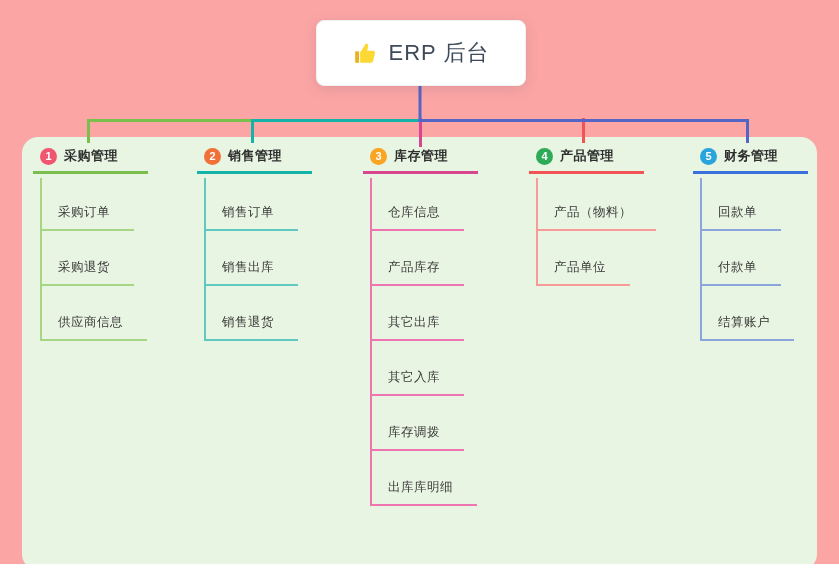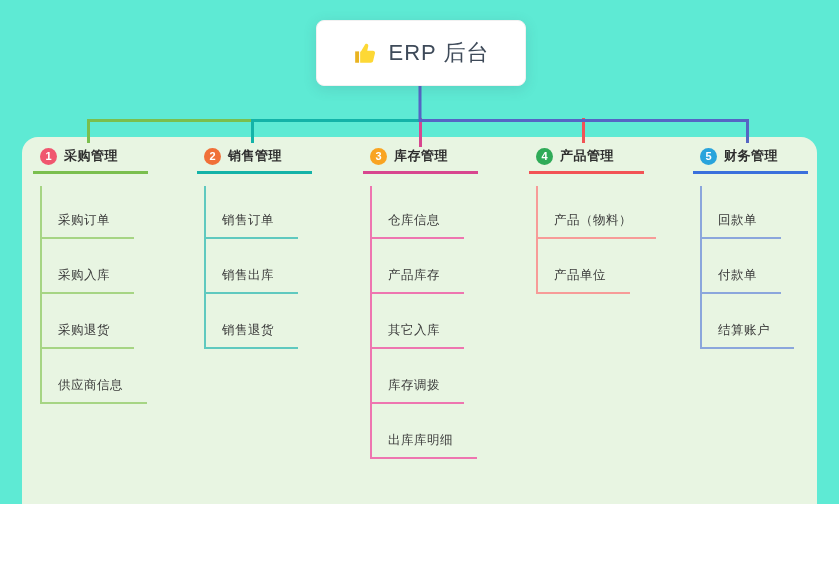--- a/index.html
+++ b/index.html
@@ -1,17 +1,17 @@
 <!DOCTYPE html>
 <html><head>
 <meta charset="utf-8">
 <style>
   html,body{margin:0;padding:0;background:#ffffff;}
   body{font-family:"Liberation Sans","DejaVu Sans",sans-serif;}
-  #stage{position:relative;width:839px;height:504px;background:#5eead4;overflow:hidden;}
+  #stage{position:relative;width:839px;height:564px;background:#fca5a5;overflow:hidden;}
 
   
   .root-node{
     position:absolute;left:316px;top:20px;width:208px;height:64px;
     background:#ffffff;border:1px solid #f1f1f1;border-radius:8px;
     box-shadow:0 3px 14px rgba(60,70,90,.14);
     display:flex;align-items:center;justify-content:center;gap:10px;
     z-index:3;
   }
   .root-title{font-size:22px;font-weight:500;color:#3e4a59;letter-spacing:1px;}
@@ -34,21 +34,21 @@
     border-bottom:3px solid var(--c);
     cursor:default;
   }
   .badge{
     width:17px;height:17px;border-radius:50%;flex:0 0 17px;
     color:#ffffff;font-size:11px;line-height:17px;text-align:center;font-weight:700;
   }
   .branch-title{font-size:13px;font-weight:600;color:#2e2e2e;white-space:nowrap;letter-spacing:0.5px;}
 
   ul.children{
-    list-style:none;margin:12px 0 0 7px;padding:0;
+    list-style:none;margin:4px 0 0 7px;padding:0;
     border-left:2px solid var(--l);
     text-align:center;
   }
   ul.children li{
     box-sizing:border-box;height:55px;width:max-content;
     display:flex;align-items:flex-end;
     padding:0 24px 8px 16px;
     border-bottom:2px solid var(--l);
     font-size:12.5px;color:#3a3a3a;white-space:nowrap;letter-spacing:0.5px;
   }
@@ -80,21 +80,20 @@
 
   <div class="panel" style="background: rgb(232, 245, 226);"></div>
 
   <div class="branch" style="left: 33px; --c: #7abf4e; --l: #a6d584;">
     <div class="branch-header">
       <span class="badge" style="background: rgb(240, 86, 111);">1</span>
       <span class="branch-title">采购管理</span>
     </div>
     <ul class="children">
       <li>采购订单</li>
-      <li>采购入库</li>
       <li>采购退货</li>
       <li>供应商信息</li>
     </ul>
   </div>
 
   <div class="branch" style="left: 197px; --c: #14b3a8; --l: #5fc9bf;">
     <div class="branch-header">
       <span class="badge" style="background: rgb(240, 112, 56);">2</span>
       <span class="branch-title">销售管理</span>
     </div>
@@ -106,20 +105,21 @@
   </div>
 
   <div class="branch" style="left: 363px; --c: #d8468f; --l: #ee75b0;">
     <div class="branch-header">
       <span class="badge" style="background: rgb(249, 164, 34);">3</span>
       <span class="branch-title">库存管理</span>
     </div>
     <ul class="children">
       <li>仓库信息</li>
       <li>产品库存</li>
+      <li>其它出库</li>
       <li>其它入库</li>
       <li>库存调拨</li>
       <li>出库库明细</li>
     </ul>
   </div>
 
   <div class="branch" style="left: 529px; --c: #f25355; --l: #f79b98;">
     <div class="branch-header">
       <span class="badge" style="background: rgb(47, 171, 88);">4</span>
       <span class="branch-title">产品管理</span>

